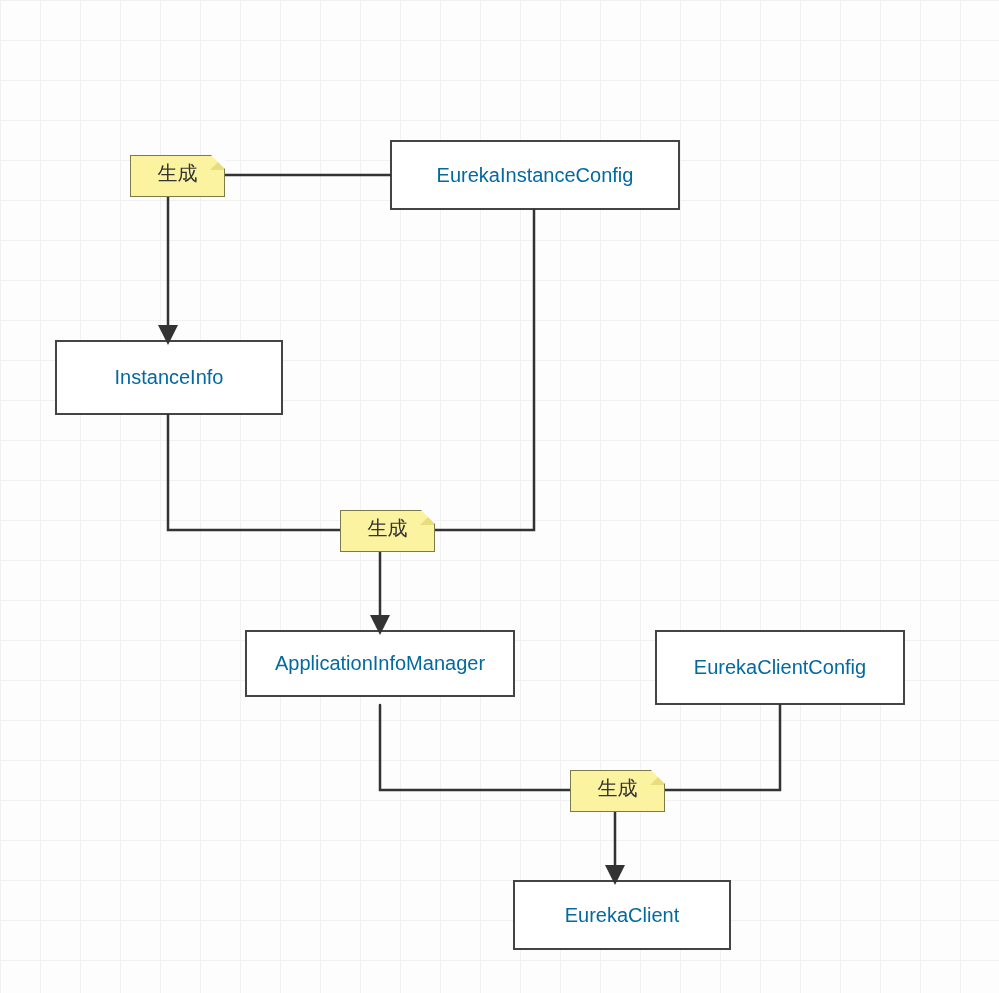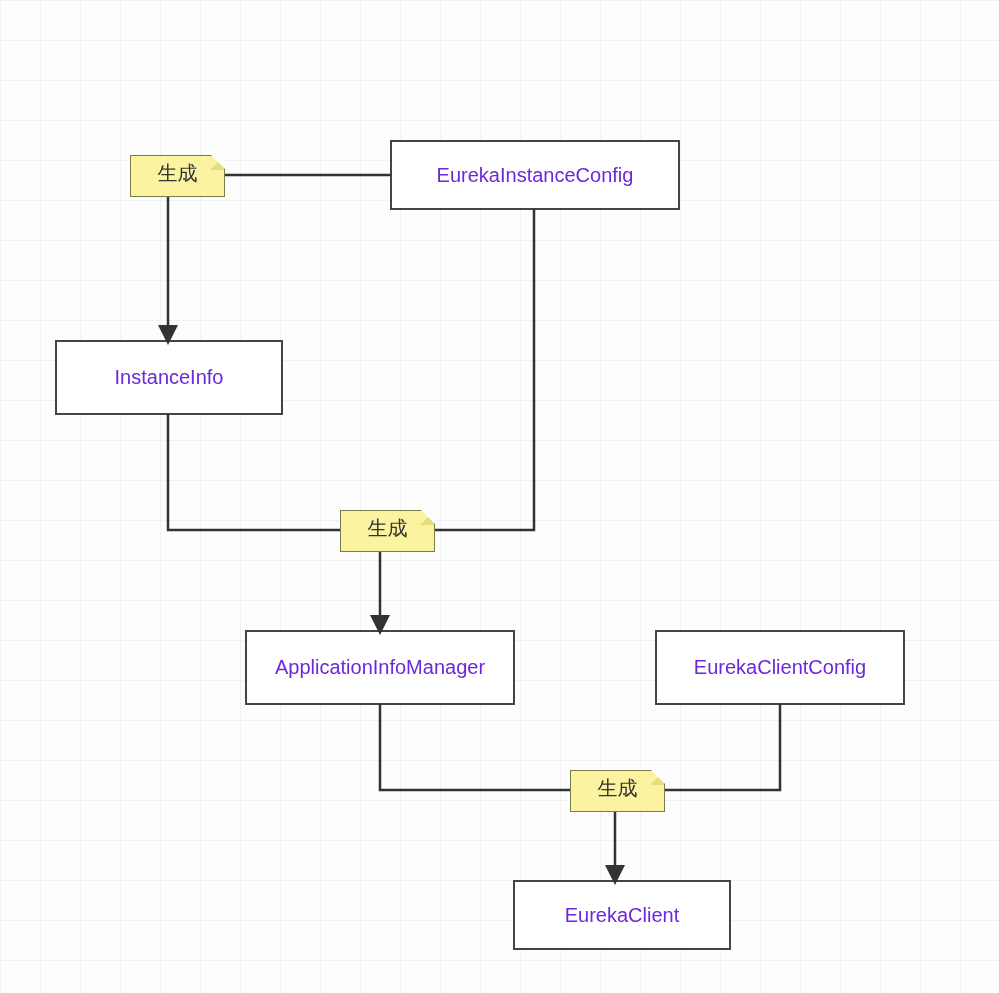--- a/index.html
+++ b/index.html
@@ -22,21 +22,21 @@
   }
   .node {
     position: absolute;
     box-sizing: border-box;
     background: #ffffff;
     border: 2px solid #444;
     display: flex;
     align-items: center;
     justify-content: center;
     font-size: 20px;
-    color: #6d28d9;
+    color: #0369a1;
     text-align: center;
     padding: 4px 8px;
   }
   .note {
     position: absolute;
     box-sizing: border-box;
     background: #fcf3a1;
     border: 1.5px solid #7a7a4a;
     font-size: 20px;
     color: #333;
@@ -84,21 +84,21 @@
 <div class="canvas">
 
   <div class="node" style="left:390px; top:140px; width:290px; height:70px;">
     <span>EurekaInstanceConfig</span>
   </div>
 
   <div class="node" style="left:55px; top:340px; width:228px; height:75px;">
     <span>InstanceInfo</span>
   </div>
 
-  <div class="node" style="left:245px; top:630px; width:270px; height:75px;">
+  <div class="node" style="left:245px; top:630px; width:270px; height:67px;">
     <span>ApplicationInfoManager</span>
   </div>
 
   <div class="node" style="left:655px; top:630px; width:250px; height:75px;">
     <span>EurekaClientConfig</span>
   </div>
 
   <div class="node" style="left:513px; top:880px; width:218px; height:70px;">
     <span>EurekaClient</span>
   </div>

